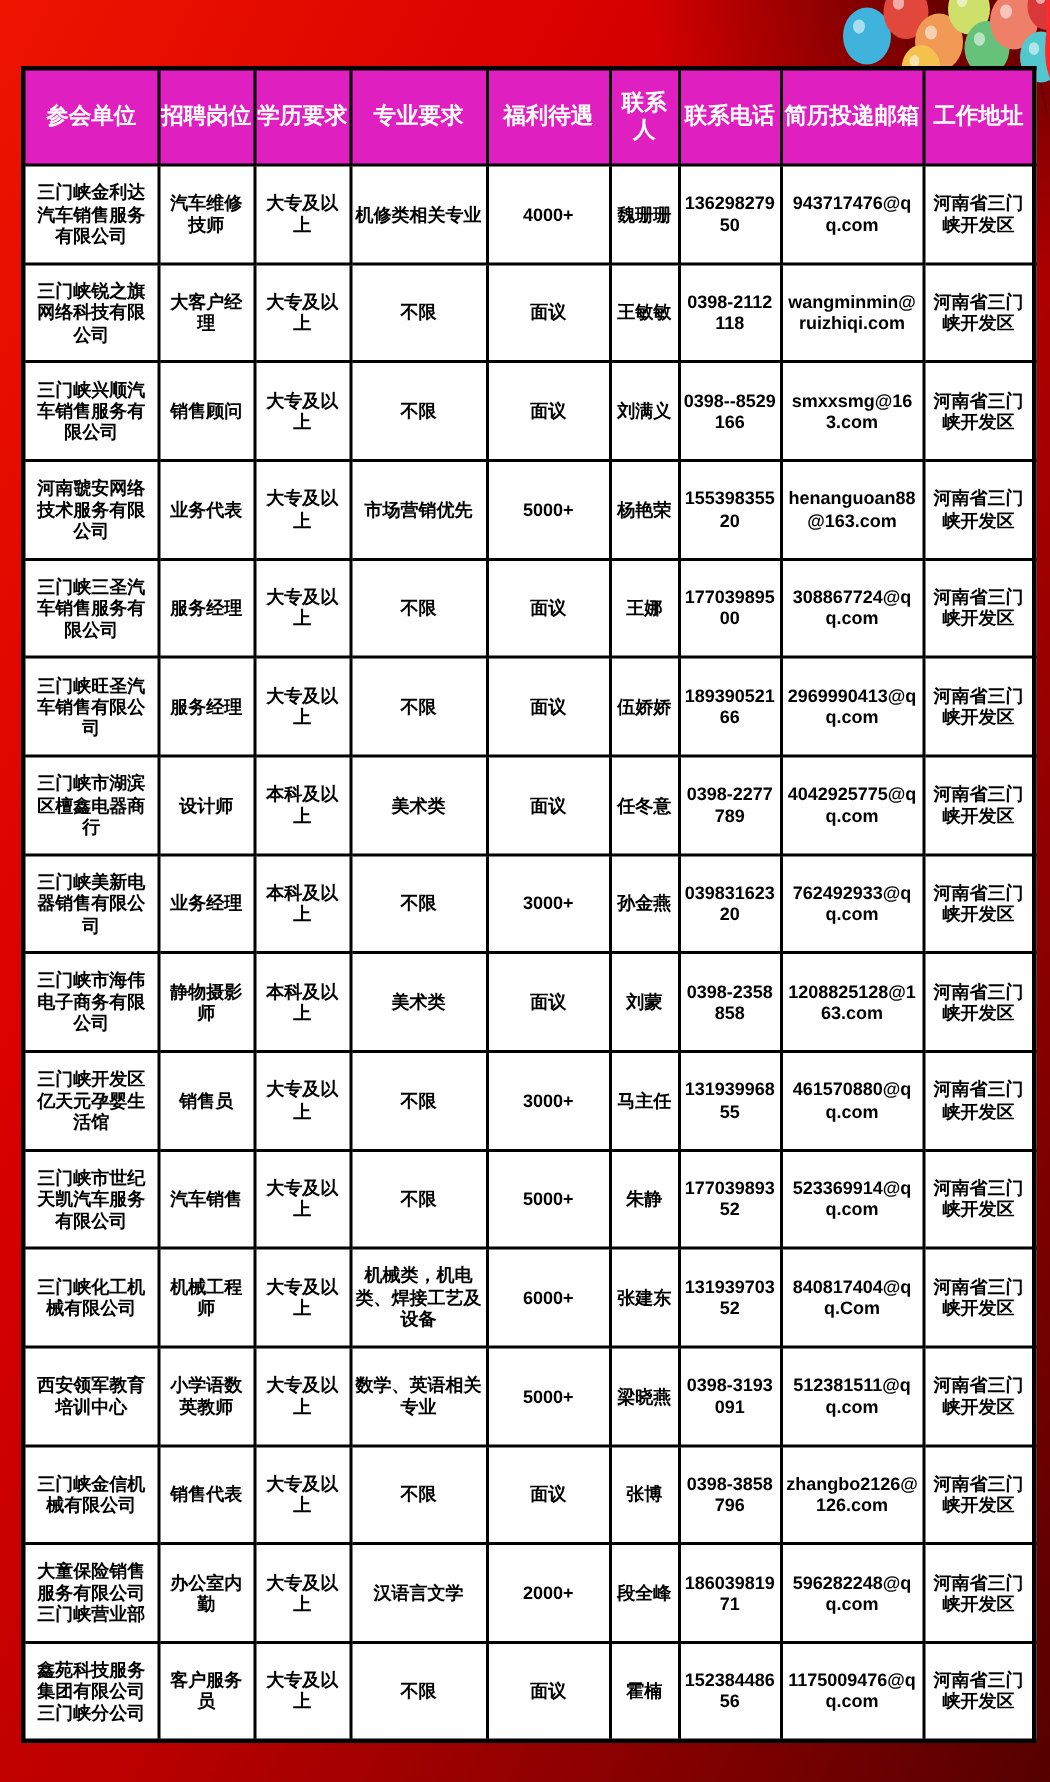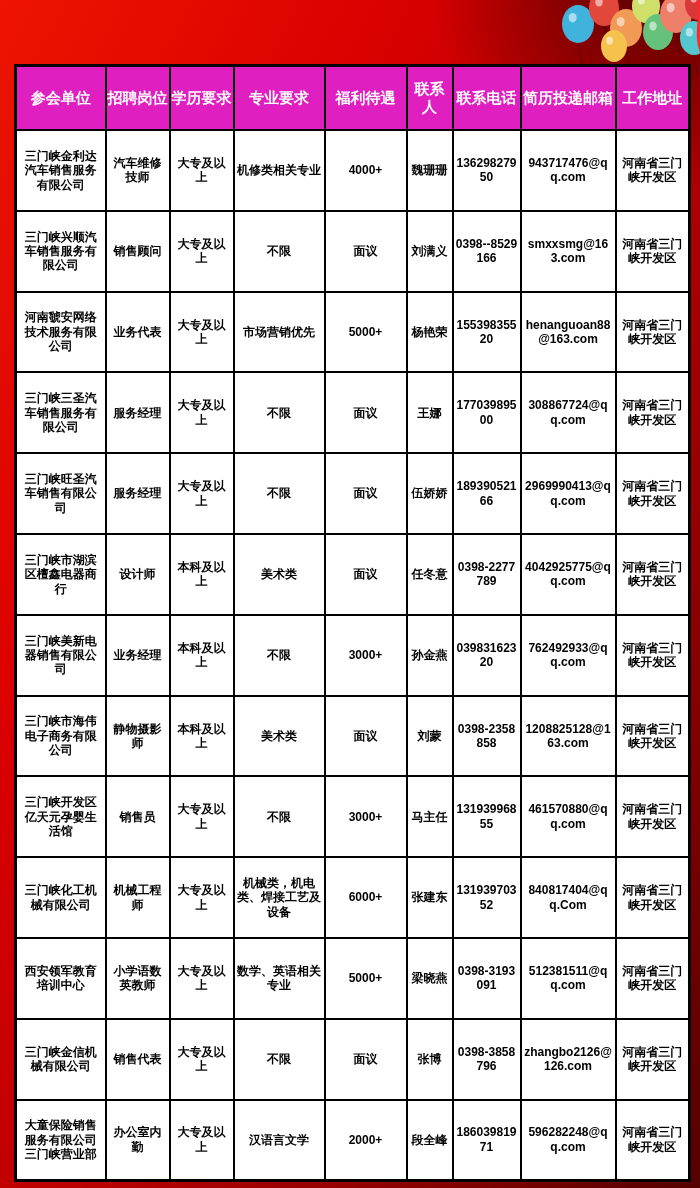--- a/index.html
+++ b/index.html
@@ -7,21 +7,21 @@
     position:relative;
     width:700px;height:1188px;
     overflow:hidden;
     font-family:"Liberation Sans","DejaVu Sans",sans-serif;
     background:
       radial-gradient(circle at 93% -2%, rgba(30,0,0,0.65) 0%, rgba(30,0,0,0.0) 16%),
       linear-gradient(118deg,#ee1400 0%,#d90000 30%,#b80000 55%,#8a0000 78%,#550000 100%);
   }
   .balloons{position:absolute;top:-6px;right:-6px;z-index:0;}
   table.jobs{
-    position:absolute;left:14px;top:64px;z-index:1;
+    position:absolute;left:14px;top:44px;z-index:1;
     width:674px;height:1118px;
     border-collapse:collapse;table-layout:fixed;
     background:#ffffff;
     border:3px solid #000;
   }
   th,td{
     border:2px solid #000;
     text-align:center;vertical-align:middle;
     padding:1px 2px;
     word-break:break-all;
@@ -112,20 +112,31 @@
           <td>汽车维修技师</td>
           <td>大专及以上</td>
           <td>机修类相关专业</td>
           <td>4000+</td>
           <td>魏珊珊</td>
           <td>13629827950</td>
           <td>943717476@qq.com</td>
           <td>河南省三门峡开发区</td>
         </tr>
         <tr class="row">
+          <td>三门峡锐之旗网络科技有限公司</td>
+          <td>大客户经理</td>
+          <td>大专及以上</td>
+          <td>不限</td>
+          <td>面议</td>
+          <td>王敏敏</td>
+          <td>0398-2112118</td>
+          <td>wangminmin@ruizhiqi.com</td>
+          <td>河南省三门峡开发区</td>
+        </tr>
+        <tr class="row">
           <td>三门峡兴顺汽车销售服务有限公司</td>
           <td>销售顾问</td>
           <td>大专及以上</td>
           <td>不限</td>
           <td>面议</td>
           <td>刘满义</td>
           <td>0398--8529166</td>
           <td>smxxsmg@163.com</td>
           <td>河南省三门峡开发区</td>
         </tr>
@@ -200,20 +211,31 @@
           <td>销售员</td>
           <td>大专及以上</td>
           <td>不限</td>
           <td>3000+</td>
           <td>马主任</td>
           <td>13193996855</td>
           <td>461570880@qq.com</td>
           <td>河南省三门峡开发区</td>
         </tr>
         <tr class="row">
+          <td>三门峡市世纪天凯汽车服务有限公司</td>
+          <td>汽车销售</td>
+          <td>大专及以上</td>
+          <td>不限</td>
+          <td>5000+</td>
+          <td>朱静</td>
+          <td>17703989352</td>
+          <td>523369914@qq.com</td>
+          <td>河南省三门峡开发区</td>
+        </tr>
+        <tr class="row">
           <td>三门峡化工机械有限公司</td>
           <td>机械工程师</td>
           <td>大专及以上</td>
           <td>机械类，机电类、焊接工艺及设备</td>
           <td>6000+</td>
           <td>张建东</td>
           <td>13193970352</td>
           <td>840817404@qq.Com</td>
           <td>河南省三门峡开发区</td>
         </tr>
@@ -243,16 +265,27 @@
           <td>大童保险销售服务有限公司三门峡营业部</td>
           <td>办公室内勤</td>
           <td>大专及以上</td>
           <td>汉语言文学</td>
           <td>2000+</td>
           <td>段全峰</td>
           <td>18603981971</td>
           <td>596282248@qq.com</td>
           <td>河南省三门峡开发区</td>
         </tr>
+        <tr class="row">
+          <td>鑫苑科技服务集团有限公司三门峡分公司</td>
+          <td>客户服务员</td>
+          <td>大专及以上</td>
+          <td>不限</td>
+          <td>面议</td>
+          <td>霍楠</td>
+          <td>15238448656</td>
+          <td>1175009476@qq.com</td>
+          <td>河南省三门峡开发区</td>
+        </tr>
       </tbody>
   </table>
 
 </div>
 
 </body></html>

